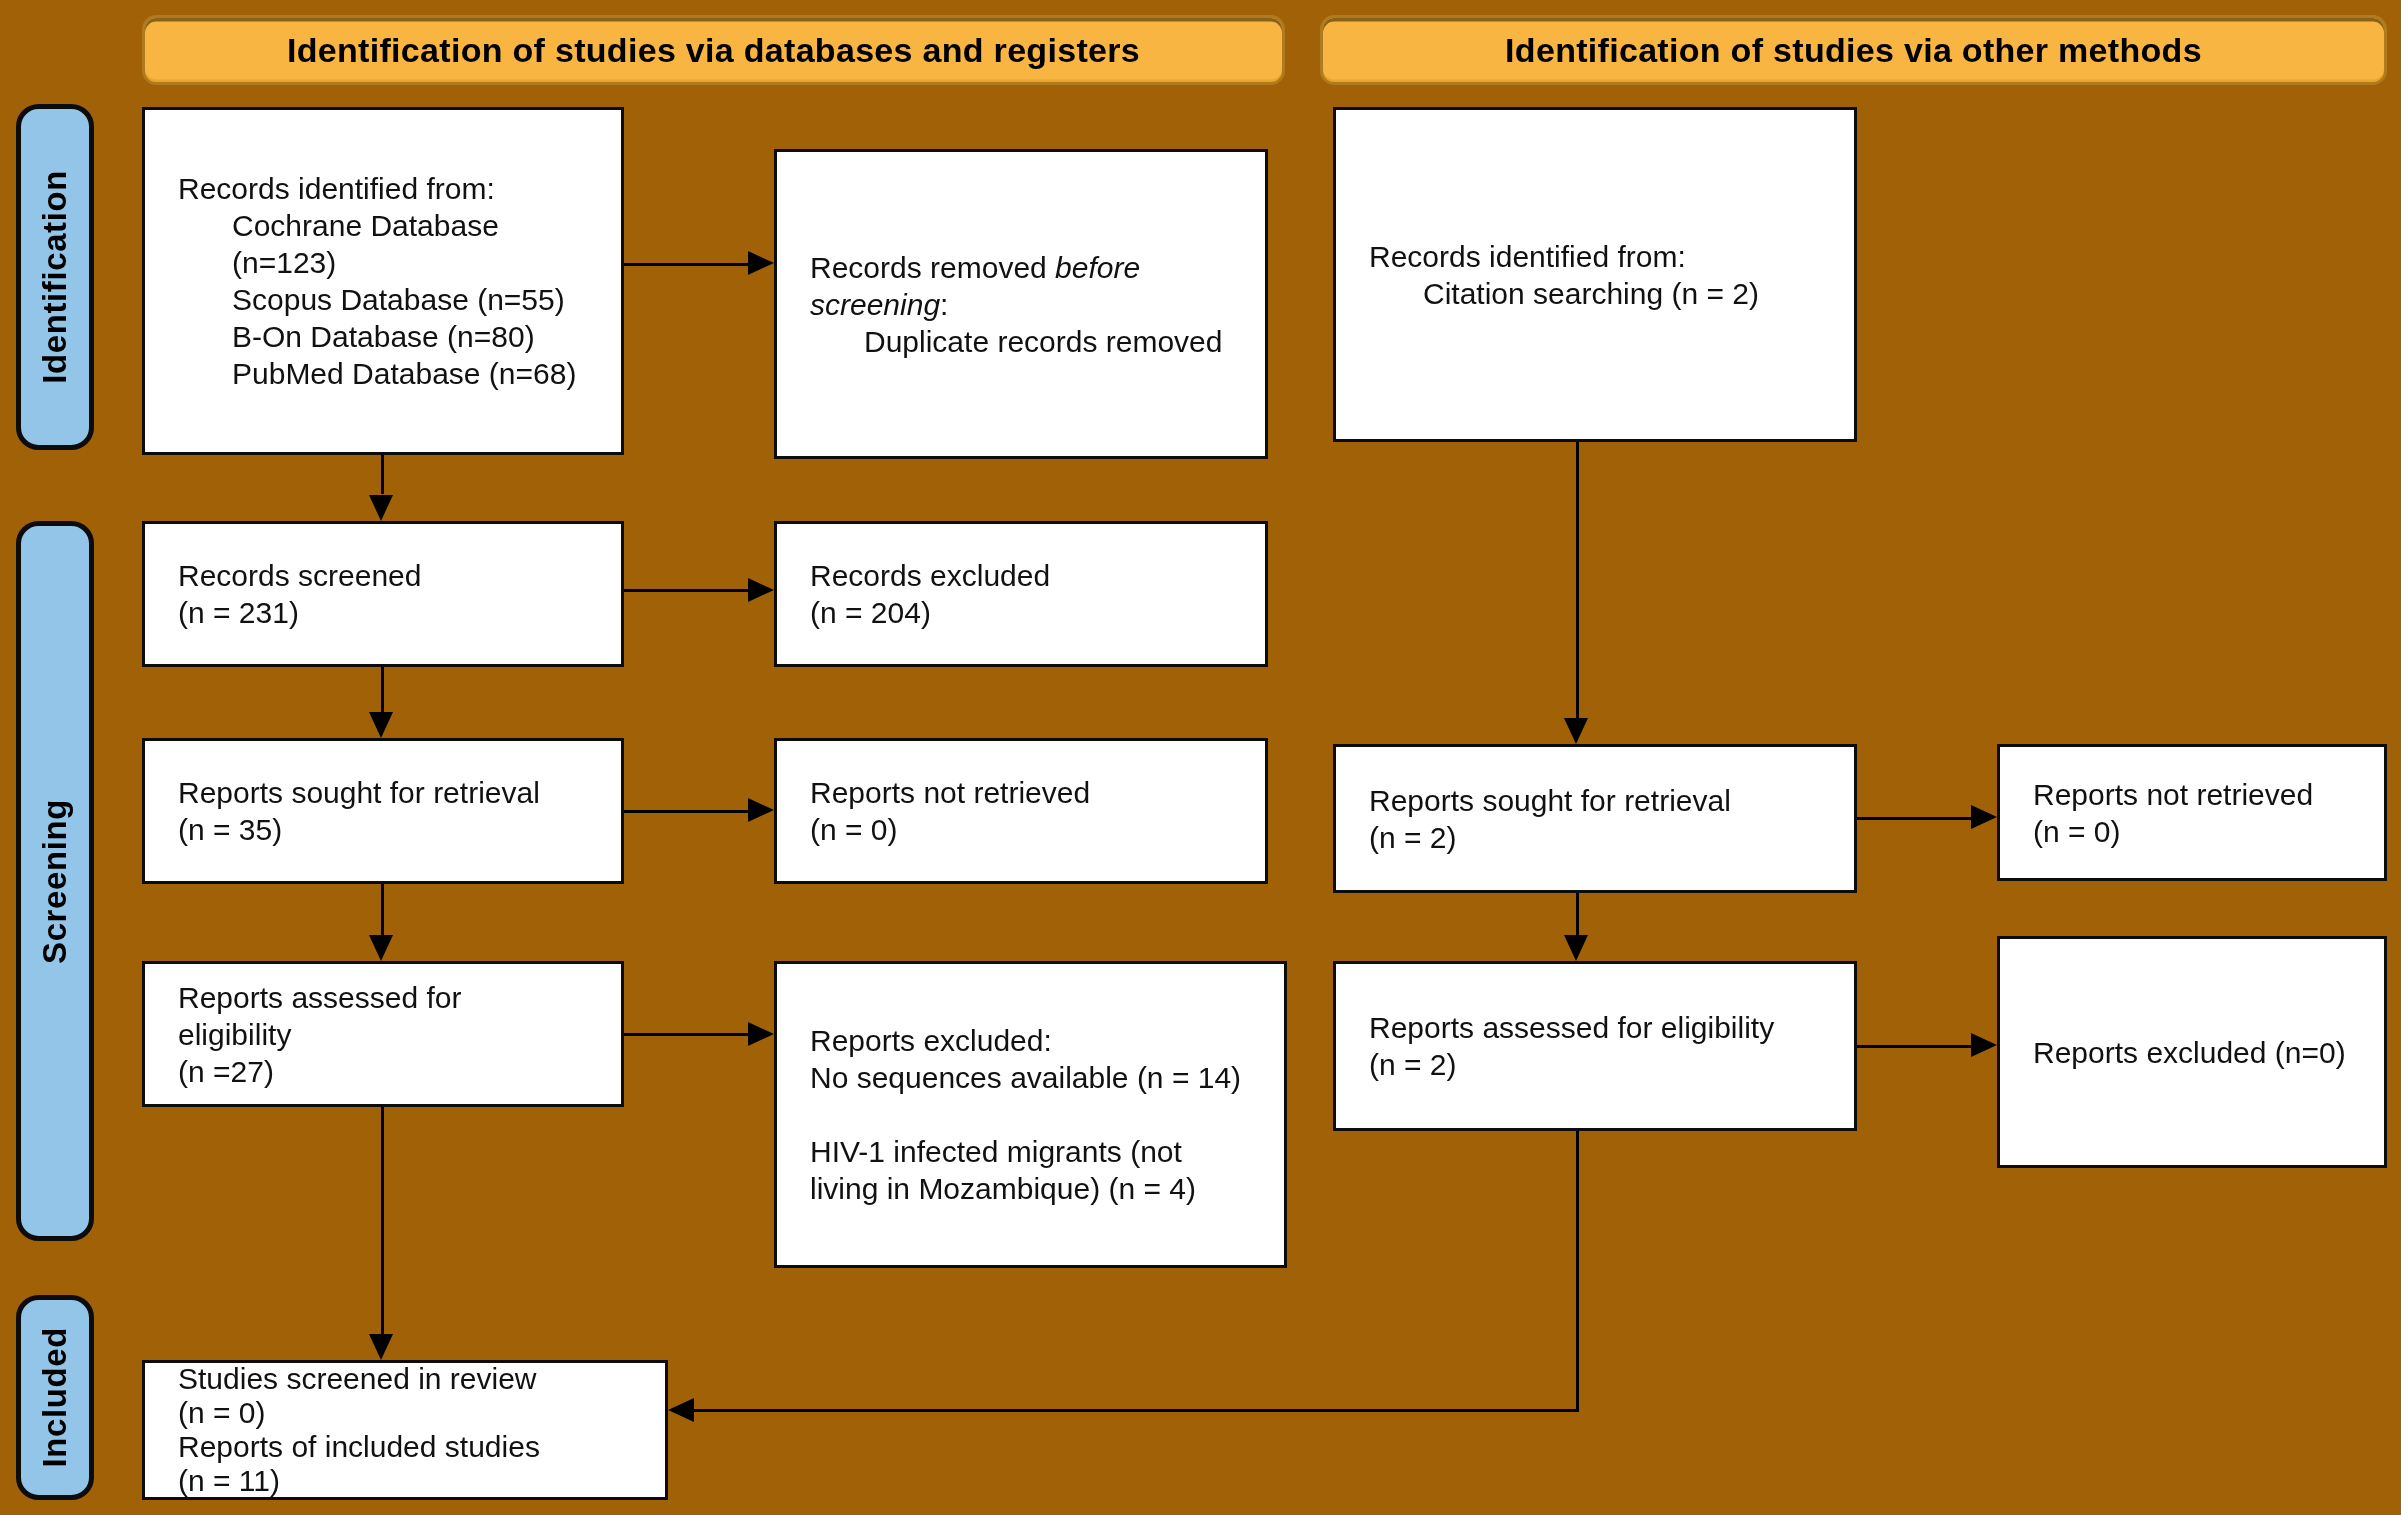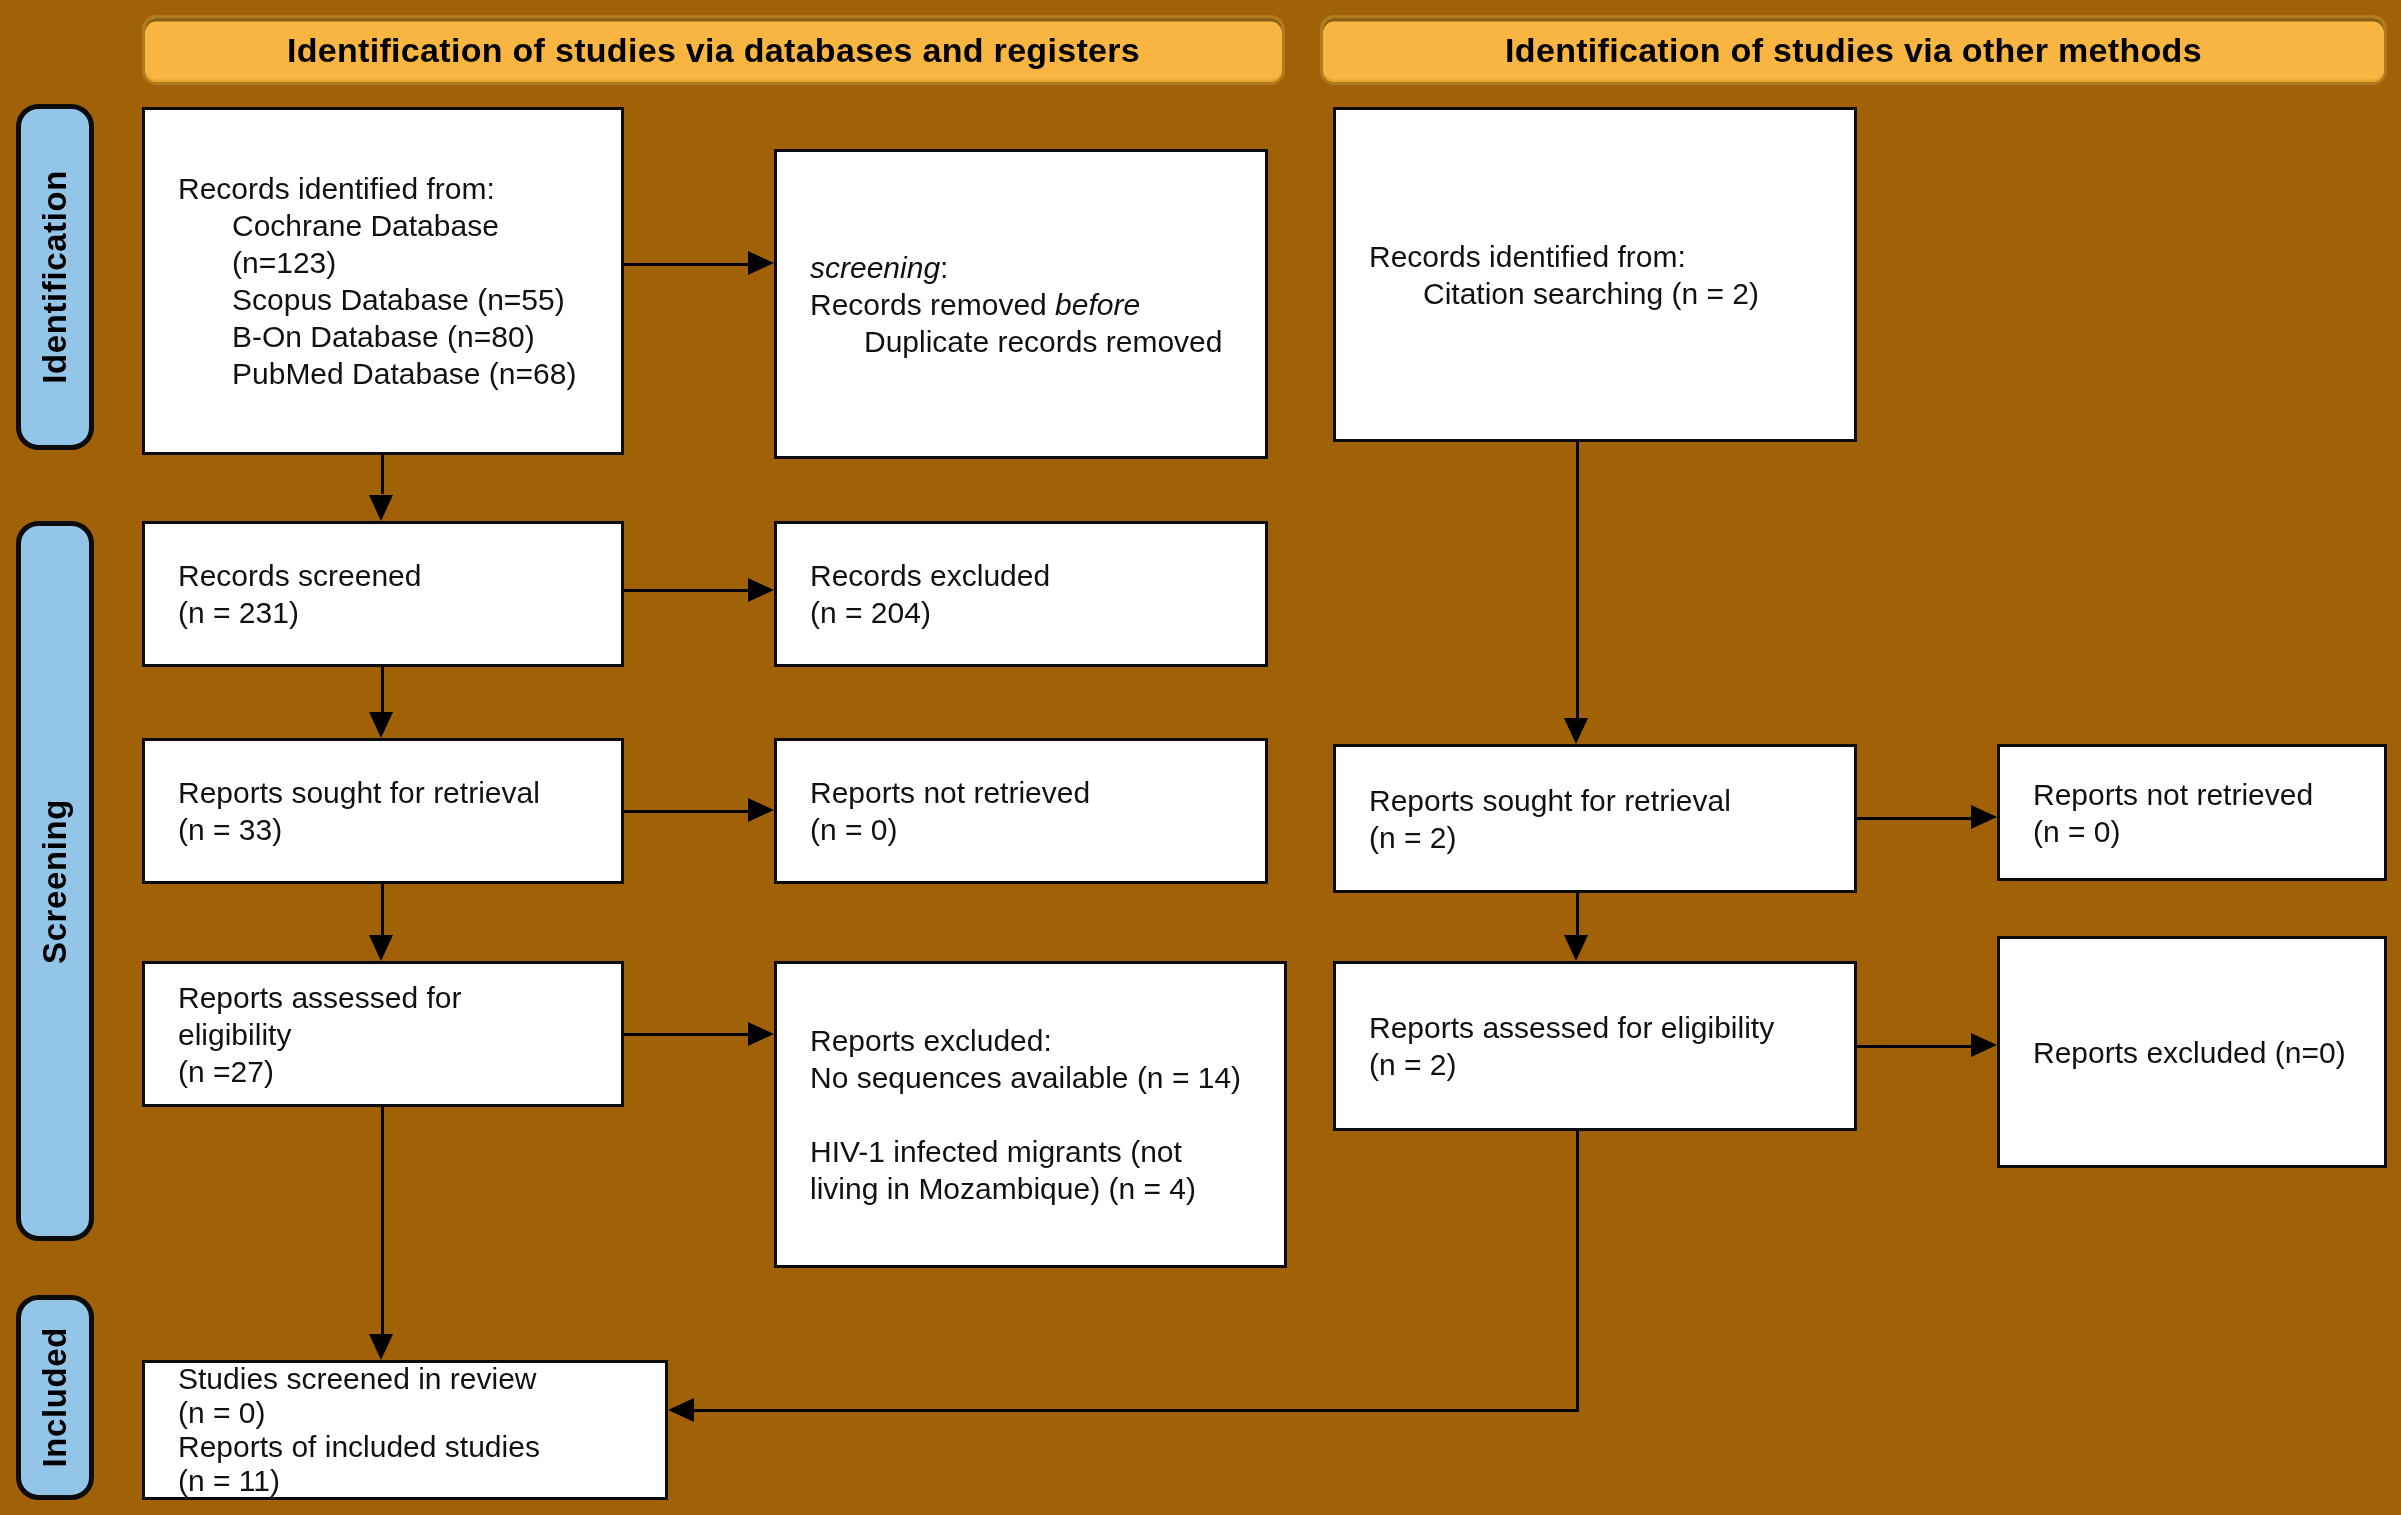--- a/index.html
+++ b/index.html
@@ -92,42 +92,42 @@
     <div class="line indent">PubMed Database (n=68)</div>
   </div>
 
   <div class="box" style="left:142px;top:521px;width:482px;height:146px">
     <div class="line">Records screened</div>
     <div class="line">(n = 231)</div>
   </div>
 
   <div class="box" style="left:142px;top:738px;width:482px;height:146px">
     <div class="line">Reports sought for retrieval</div>
-    <div class="line">(n = 33)</div>
+    <div class="line">(n = 35)</div>
   </div>
 
   <div class="box" style="left:142px;top:961px;width:482px;height:146px">
     <div class="line">Reports assessed for</div>
     <div class="line">eligibility</div>
     <div class="line">(n =27)</div>
   </div>
 
   <div class="box tight" style="left:142px;top:1360px;width:526px;height:140px">
     <div class="line">Studies screened in review</div>
     <div class="line">(n = 0)</div>
     <div class="line">Reports of included studies</div>
     <div class="line">(n = 11)</div>
   </div>
 
   <div class="box" style="left:774px;top:149px;width:494px;height:310px">
     <div class="line">
-      <em>screening</em><span>:</span>
+      <span>Records removed </span><em>before</em>
     </div>
     <div class="line">
-      <span>Records removed </span><em>before</em>
+      <em>screening</em><span>:</span>
     </div>
     <div class="line indent">Duplicate records removed</div>
   </div>
 
   <div class="box" style="left:774px;top:521px;width:494px;height:146px">
     <div class="line">Records excluded</div>
     <div class="line">(n = 204)</div>
   </div>
 
   <div class="box" style="left:774px;top:738px;width:494px;height:146px">

